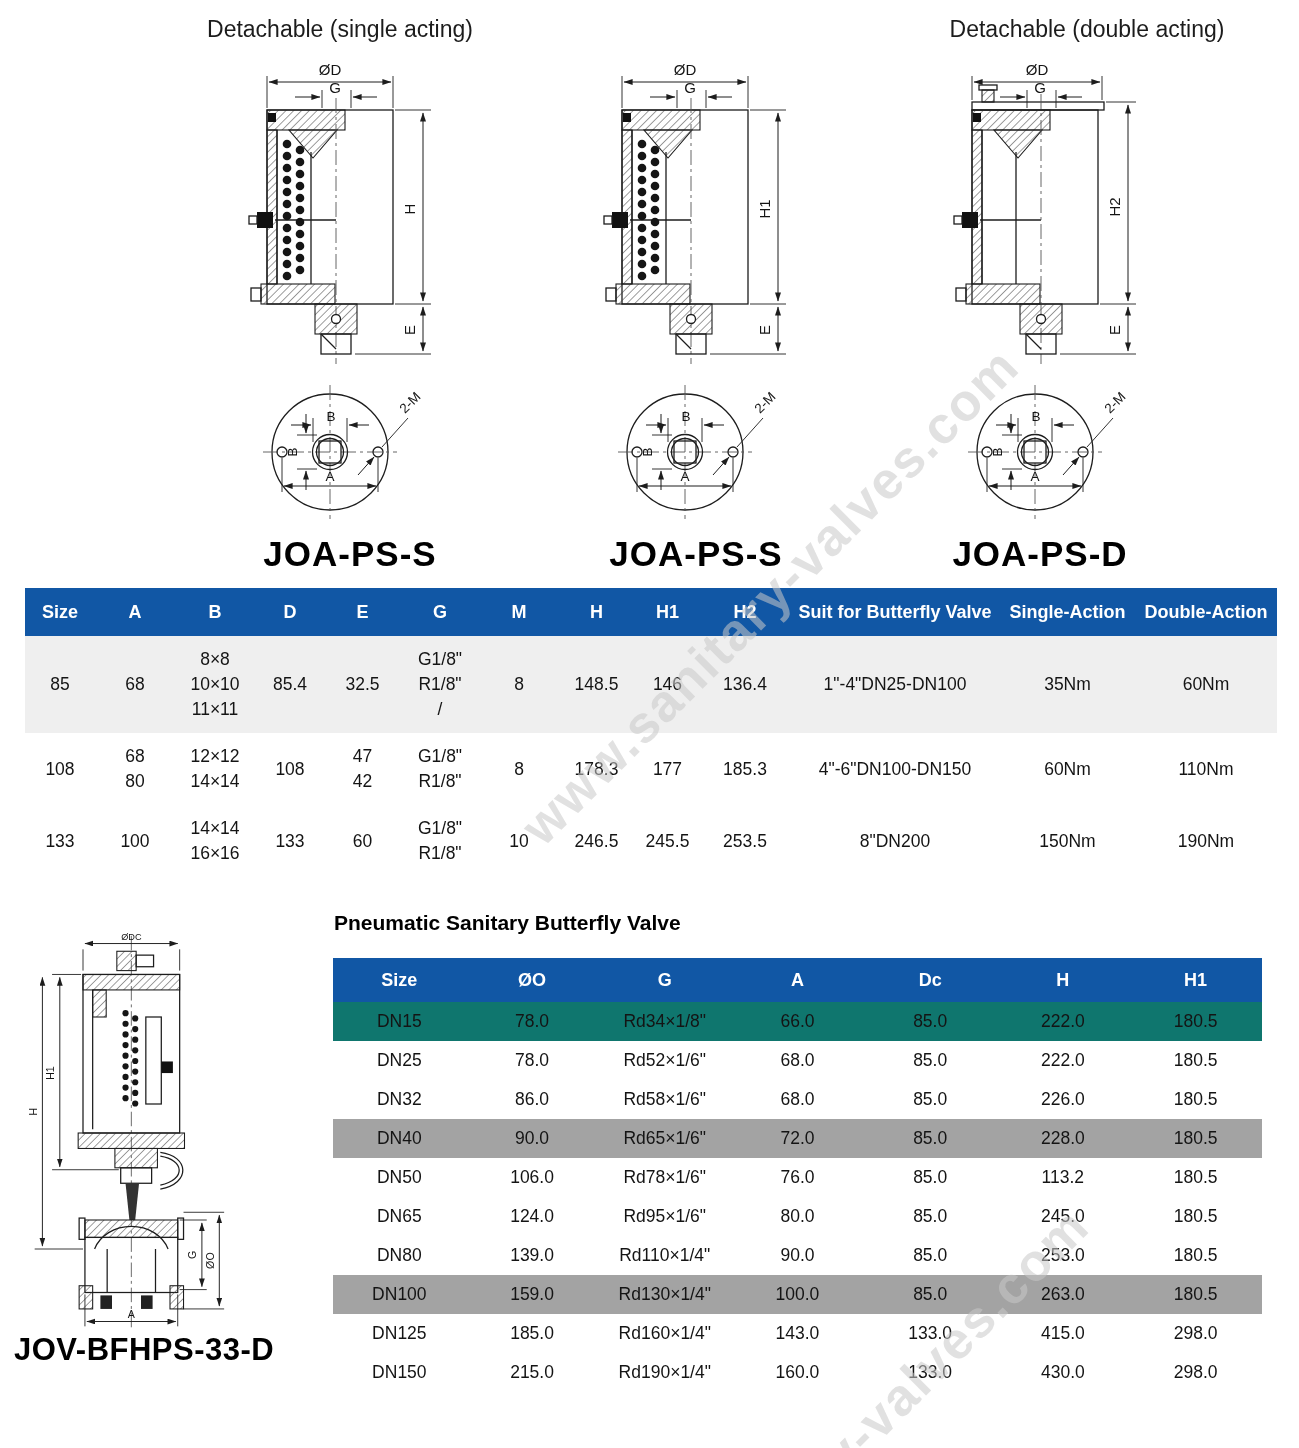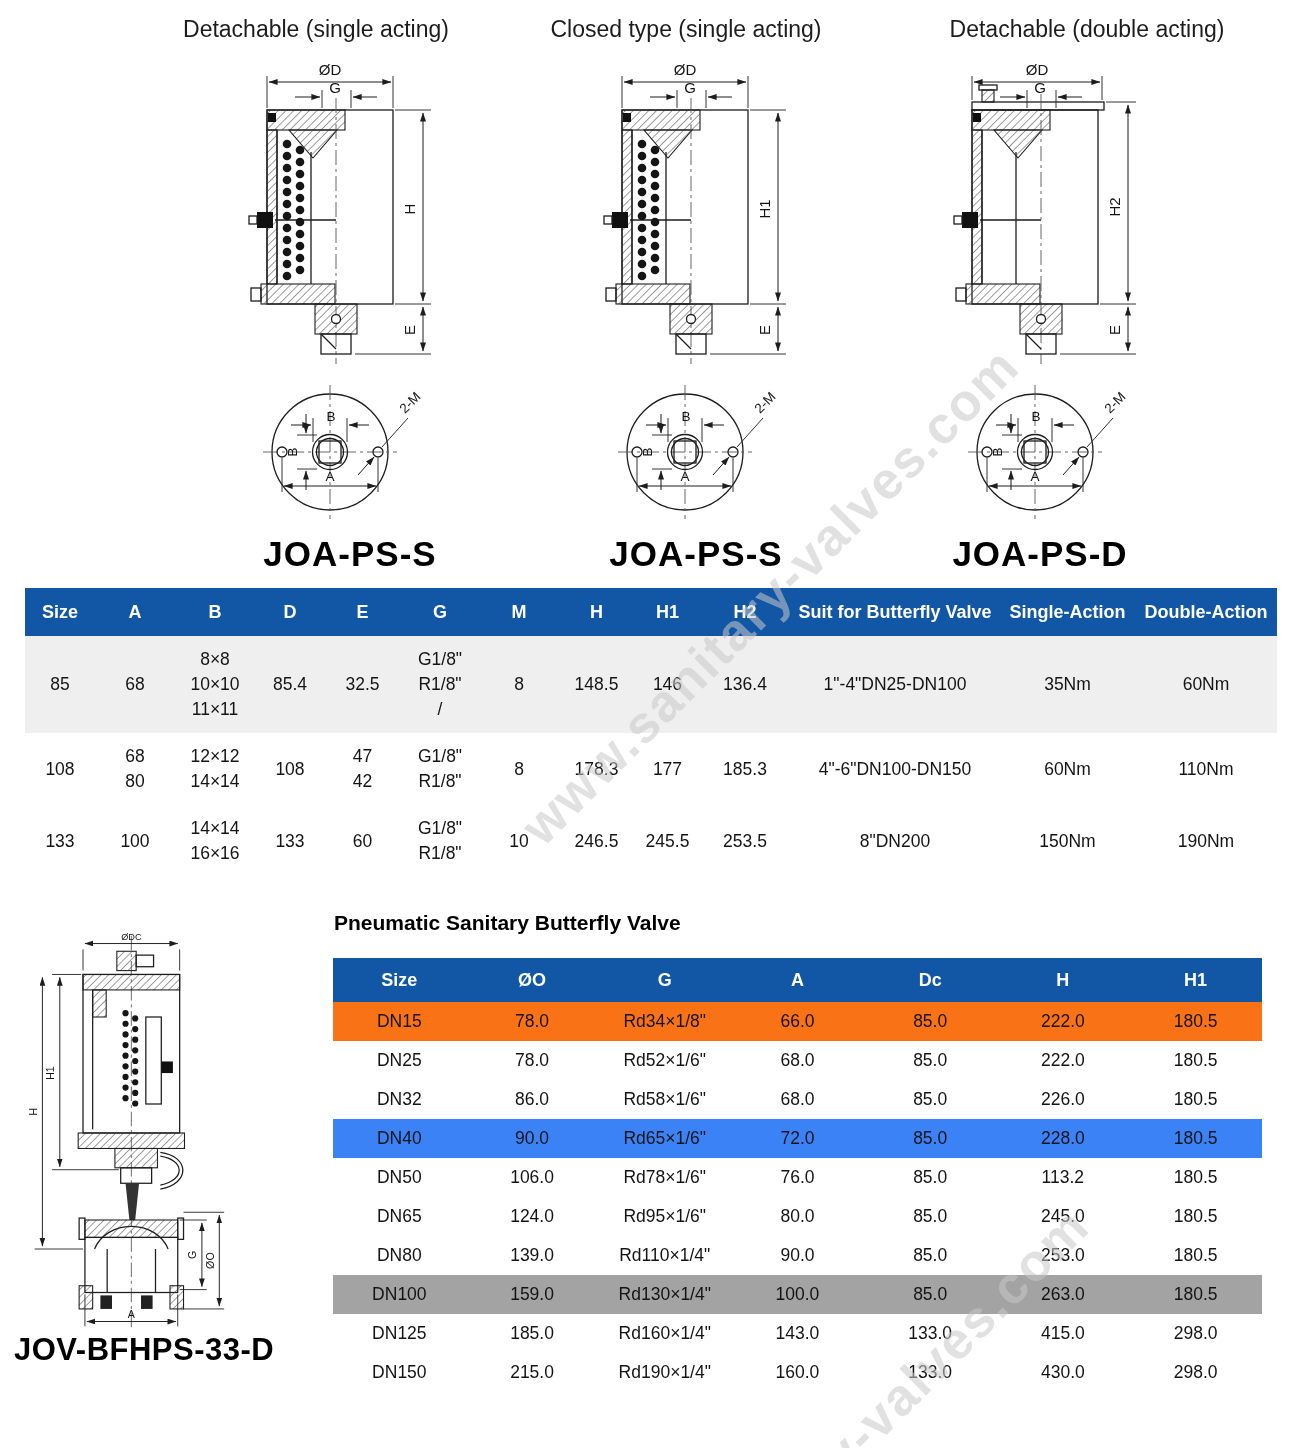--- a/index.html
+++ b/index.html
@@ -48,22 +48,21 @@
     <defs>
       <pattern id="hp" patternUnits="userSpaceOnUse" width="5.5" height="5.5" patternTransform="rotate(45)">
         <line x1="0" y1="0" x2="0" y2="5.5" stroke="#3a3a3a" stroke-width="1"></line>
       </pattern>
       <marker id="arr" markerWidth="11" markerHeight="8" refX="8.6" refY="3" orient="auto-start-reverse">
         <path d="M0,0 L9,3 L0,6 Z" fill="#1d1d1d"></path>
       </marker>
     </defs>
   </svg>
 
-  <div class="abs diag-title" style="left:136px;top:16px">Detachable (single acting)</div>
-  <div class="abs diag-title" style="left:506px;top:16px">Closed type (single acting)</div>
+  <div class="abs diag-title" style="left:160px;top:16px">Detachable (single acting)</div>
   <div class="abs diag-title" style="left:907px;top:16px">Detachable (double acting)</div>
 
   <svg class="diag" style="left:165px;top:52px" width="330" height="490" viewBox="0 0 330 490">
 
     <line x1="102" y1="56" x2="102" y2="24" class="thin"></line>
     <line x1="228" y1="56" x2="228" y2="24" class="thin"></line>
     <line x1="104" y1="30" x2="226" y2="30" class="dim" marker-start="url(#arr)" marker-end="url(#arr)"></line>
     <text x="165" y="23" class="dlab" text-anchor="middle">ØD</text>
 
     <line x1="157" y1="38" x2="157" y2="56" class="thin"></line>
@@ -573,21 +572,21 @@
           <th>Size</th>
           <th>ØO</th>
           <th>G</th>
           <th>A</th>
           <th>Dc</th>
           <th>H</th>
           <th>H1</th>
         </tr>
       </thead>
     <tbody>
-        <tr style="background: #f97316;">
+        <tr style="background: #0f766e;">
           <td>DN15</td>
           <td>78.0</td>
           <td>Rd34×1/8"</td>
           <td>66.0</td>
           <td>85.0</td>
           <td>222.0</td>
           <td>180.5</td>
         </tr>
         <tr>
           <td>DN25</td>
@@ -600,21 +599,21 @@
         </tr>
         <tr>
           <td>DN32</td>
           <td>86.0</td>
           <td>Rd58×1/6"</td>
           <td>68.0</td>
           <td>85.0</td>
           <td>226.0</td>
           <td>180.5</td>
         </tr>
-        <tr style="background: #3b82f6;">
+        <tr style="background: #a3a3a3;">
           <td>DN40</td>
           <td>90.0</td>
           <td>Rd65×1/6"</td>
           <td>72.0</td>
           <td>85.0</td>
           <td>228.0</td>
           <td>180.5</td>
         </tr>
         <tr>
           <td>DN50</td>

